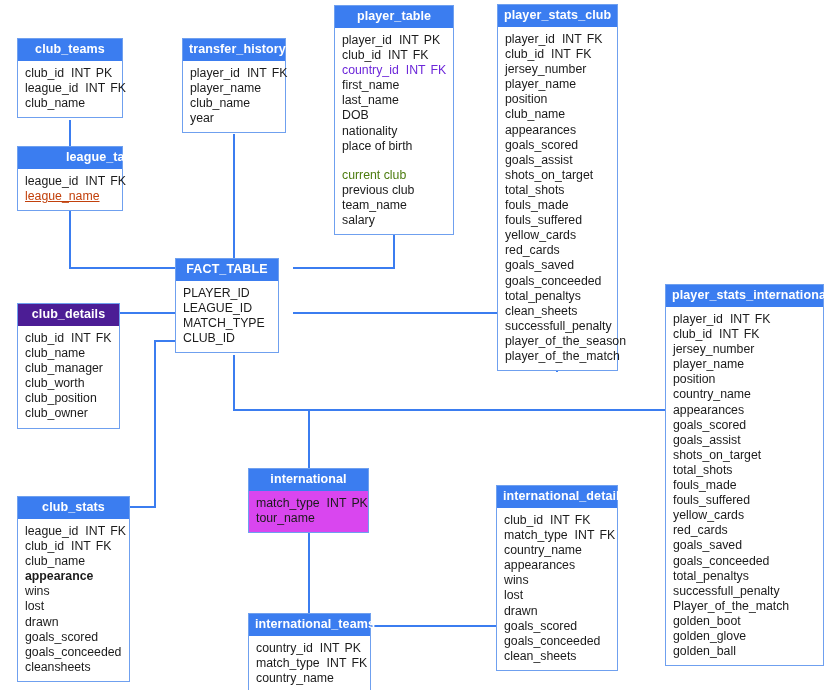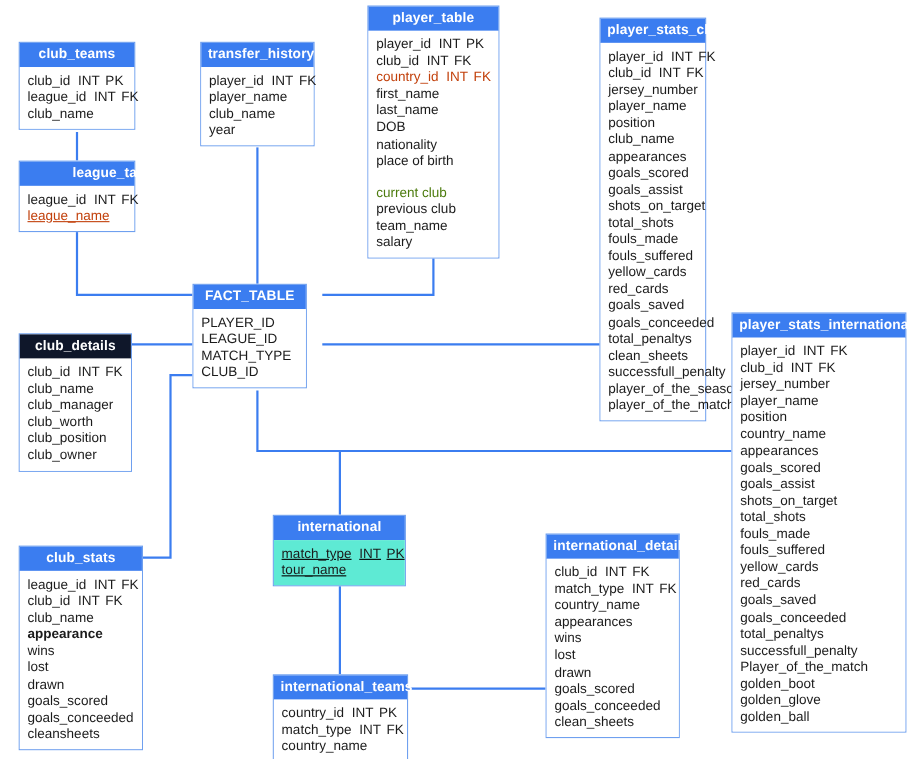--- a/index.html
+++ b/index.html
@@ -91,33 +91,33 @@
         <div class="field" style="color: rgb(27, 27, 27);"><span>player_name</span></div>
         <div class="field" style="color: rgb(27, 27, 27);"><span>club_name</span></div>
         <div class="field" style="color: rgb(27, 27, 27);"><span>year</span></div>
       </div>
     </div>
     <div class="entity" style="left: 334px; top: 5px; width: 120px; border-color: rgb(111, 160, 239);">
       <div class="entity-header" style="background: rgb(59, 125, 240); color: rgb(255, 255, 255);">player_table</div>
       <div class="entity-body" style="background: rgb(255, 255, 255);">
         <div class="field" style="color: rgb(27, 27, 27);"><span>player_id</span><span class="t">INT</span><span class="k">PK</span></div>
         <div class="field" style="color: rgb(27, 27, 27);"><span>club_id</span><span class="t">INT</span><span class="k">FK</span></div>
-        <div class="field" style="color: #c2410c; text-align: center;"><span>country_id</span><span class="t">INT</span><span class="k">FK</span></div>
+        <div class="field" style="color: #6d28d9; text-align: center;"><span>country_id</span><span class="t">INT</span><span class="k">FK</span></div>
         <div class="field" style="color: rgb(27, 27, 27);"><span>first_name</span></div>
         <div class="field" style="color: rgb(27, 27, 27);"><span>last_name</span></div>
         <div class="field" style="color: rgb(27, 27, 27);"><span>DOB</span></div>
         <div class="field" style="color: rgb(27, 27, 27);"><span>nationality</span></div>
         <div class="field" style="color: rgb(27, 27, 27);"><span>place of birth</span></div>
         <div class="field" style="color: #4d7c0f; margin-top: 14px;"><span>current club</span></div>
         <div class="field" style="color: rgb(27, 27, 27);"><span>previous club</span></div>
         <div class="field" style="color: rgb(27, 27, 27);"><span>team_name</span></div>
         <div class="field" style="color: rgb(27, 27, 27);"><span>salary</span></div>
       </div>
     </div>
-    <div class="entity" style="left: 497px; top: 16px; width: 97px; border-color: rgb(111, 160, 239); margin-left: 48px;">
+    <div class="entity" style="left: 497px; top: 4px; width: 121px; border-color: rgb(111, 160, 239);">
       <div class="entity-header" style="background: rgb(59, 125, 240); color: rgb(255, 255, 255);">player_stats_club</div>
       <div class="entity-body" style="background: rgb(255, 255, 255);">
         <div class="field" style="color: rgb(27, 27, 27);"><span>player_id</span><span class="t">INT</span><span class="k">FK</span></div>
         <div class="field" style="color: rgb(27, 27, 27);"><span>club_id</span><span class="t">INT</span><span class="k">FK</span></div>
         <div class="field" style="color: rgb(27, 27, 27);"><span>jersey_number</span></div>
         <div class="field" style="color: rgb(27, 27, 27);"><span>player_name</span></div>
         <div class="field" style="color: rgb(27, 27, 27);"><span>position</span></div>
         <div class="field" style="color: rgb(27, 27, 27);"><span>club_name</span></div>
         <div class="field" style="color: rgb(27, 27, 27);"><span>appearances</span></div>
         <div class="field" style="color: rgb(27, 27, 27);"><span>goals_scored</span></div>
@@ -168,21 +168,21 @@
     <div class="entity" style="left: 175px; top: 258px; width: 104px; border-color: rgb(111, 160, 239);">
       <div class="entity-header" style="background: rgb(59, 125, 240); color: rgb(255, 255, 255);">FACT_TABLE</div>
       <div class="entity-body" style="background: rgb(255, 255, 255);">
         <div class="field" style="color: rgb(27, 27, 27);"><span>PLAYER_ID</span></div>
         <div class="field" style="color: rgb(27, 27, 27);"><span>LEAGUE_ID</span></div>
         <div class="field" style="color: rgb(27, 27, 27);"><span>MATCH_TYPE</span></div>
         <div class="field" style="color: rgb(27, 27, 27);"><span>CLUB_ID</span></div>
       </div>
     </div>
     <div class="entity" style="left: 17px; top: 303px; width: 103px; border-color: rgb(111, 160, 239);">
-      <div class="entity-header" style="background: #0f172a; color: rgb(255, 255, 255);">club_details</div>
+      <div class="entity-header" style="background: #4c1d95; color: rgb(255, 255, 255);">club_details</div>
       <div class="entity-body" style="background: rgb(255, 255, 255);">
         <div class="field" style="color: rgb(27, 27, 27);"><span>club_id</span><span class="t">INT</span><span class="k">FK</span></div>
         <div class="field" style="color: rgb(27, 27, 27);"><span>club_name</span></div>
         <div class="field" style="color: rgb(27, 27, 27);"><span>club_manager</span></div>
         <div class="field" style="color: rgb(27, 27, 27);"><span>club_worth</span></div>
         <div class="field" style="color: rgb(27, 27, 27);"><span>club_position</span></div>
         <div class="field" style="color: rgb(27, 27, 27);"><span>club_owner</span></div>
       </div>
     </div>
     <div class="entity" style="left: 17px; top: 496px; width: 113px; border-color: rgb(111, 160, 239);">
@@ -195,21 +195,21 @@
         <div class="field" style="color: rgb(27, 27, 27);"><span>wins</span></div>
         <div class="field" style="color: rgb(27, 27, 27);"><span>lost</span></div>
         <div class="field" style="color: rgb(27, 27, 27);"><span>drawn</span></div>
         <div class="field" style="color: rgb(27, 27, 27);"><span>goals_scored</span></div>
         <div class="field" style="color: rgb(27, 27, 27);"><span>goals_conceeded</span></div>
         <div class="field" style="color: rgb(27, 27, 27);"><span>cleansheets</span></div>
       </div>
     </div>
     <div class="entity" style="left: 248px; top: 468px; width: 121px; border-color: rgb(111, 160, 239);">
       <div class="entity-header" style="background: rgb(59, 125, 240); color: rgb(255, 255, 255);">international</div>
-      <div class="entity-body" style="background: #5eead4; text-decoration: underline;">
+      <div class="entity-body" style="background: #d946ef;">
         <div class="field" style="color: rgb(27, 27, 27);"><span>match_type</span><span class="t">INT</span><span class="k">PK</span></div>
         <div class="field" style="color: rgb(27, 27, 27);"><span>tour_name</span></div>
       </div>
     </div>
     <div class="entity" style="left: 248px; top: 613px; width: 123px; border-color: rgb(111, 160, 239);">
       <div class="entity-header" style="background: rgb(59, 125, 240); color: rgb(255, 255, 255);">international_teams</div>
       <div class="entity-body" style="background: rgb(255, 255, 255);">
         <div class="field" style="color: rgb(27, 27, 27);"><span>country_id</span><span class="t">INT</span><span class="k">PK</span></div>
         <div class="field" style="color: rgb(27, 27, 27);"><span>match_type</span><span class="t">INT</span><span class="k">FK</span></div>
         <div class="field" style="color: rgb(27, 27, 27);"><span>country_name</span></div>

